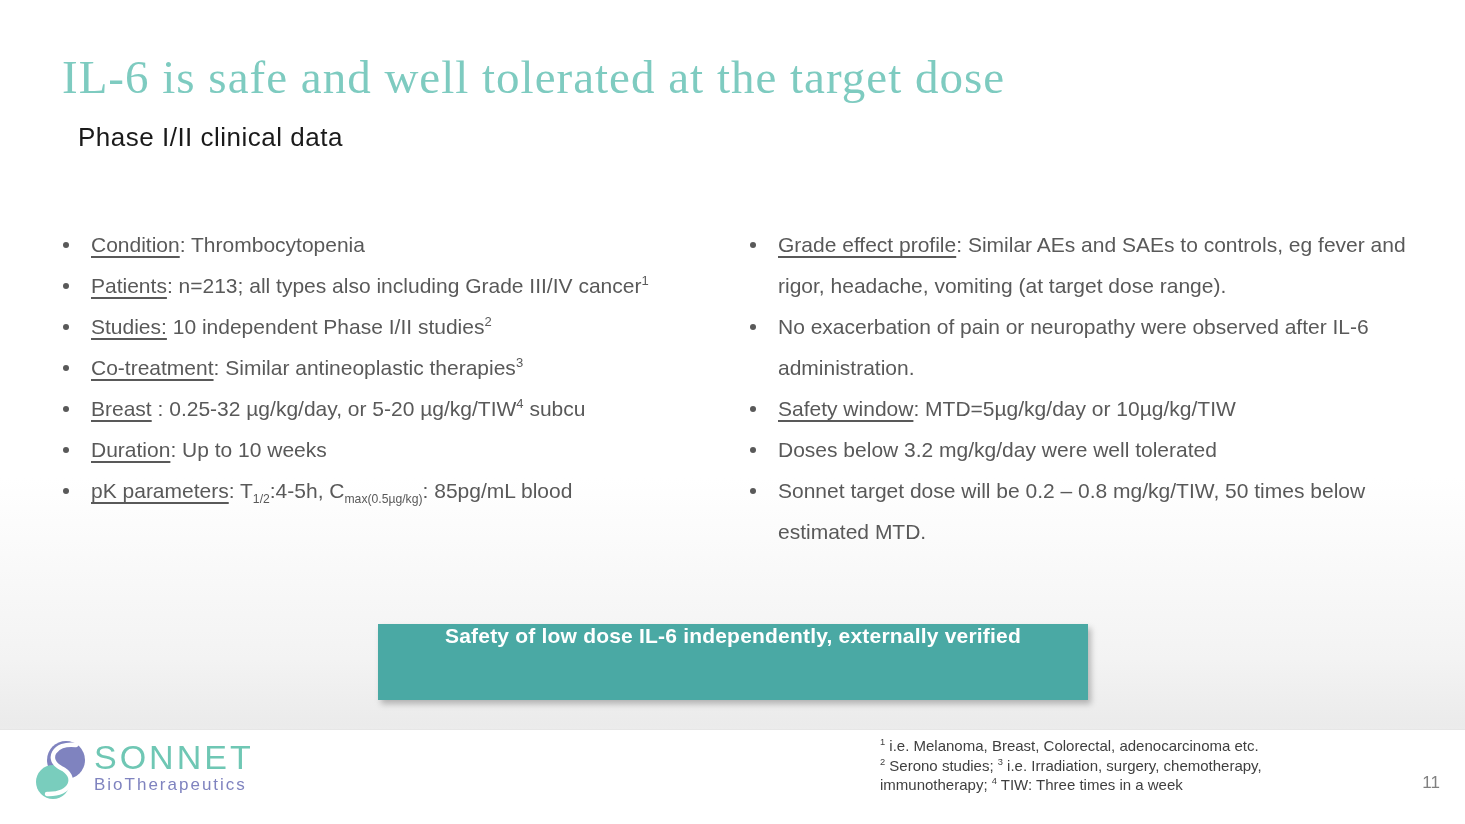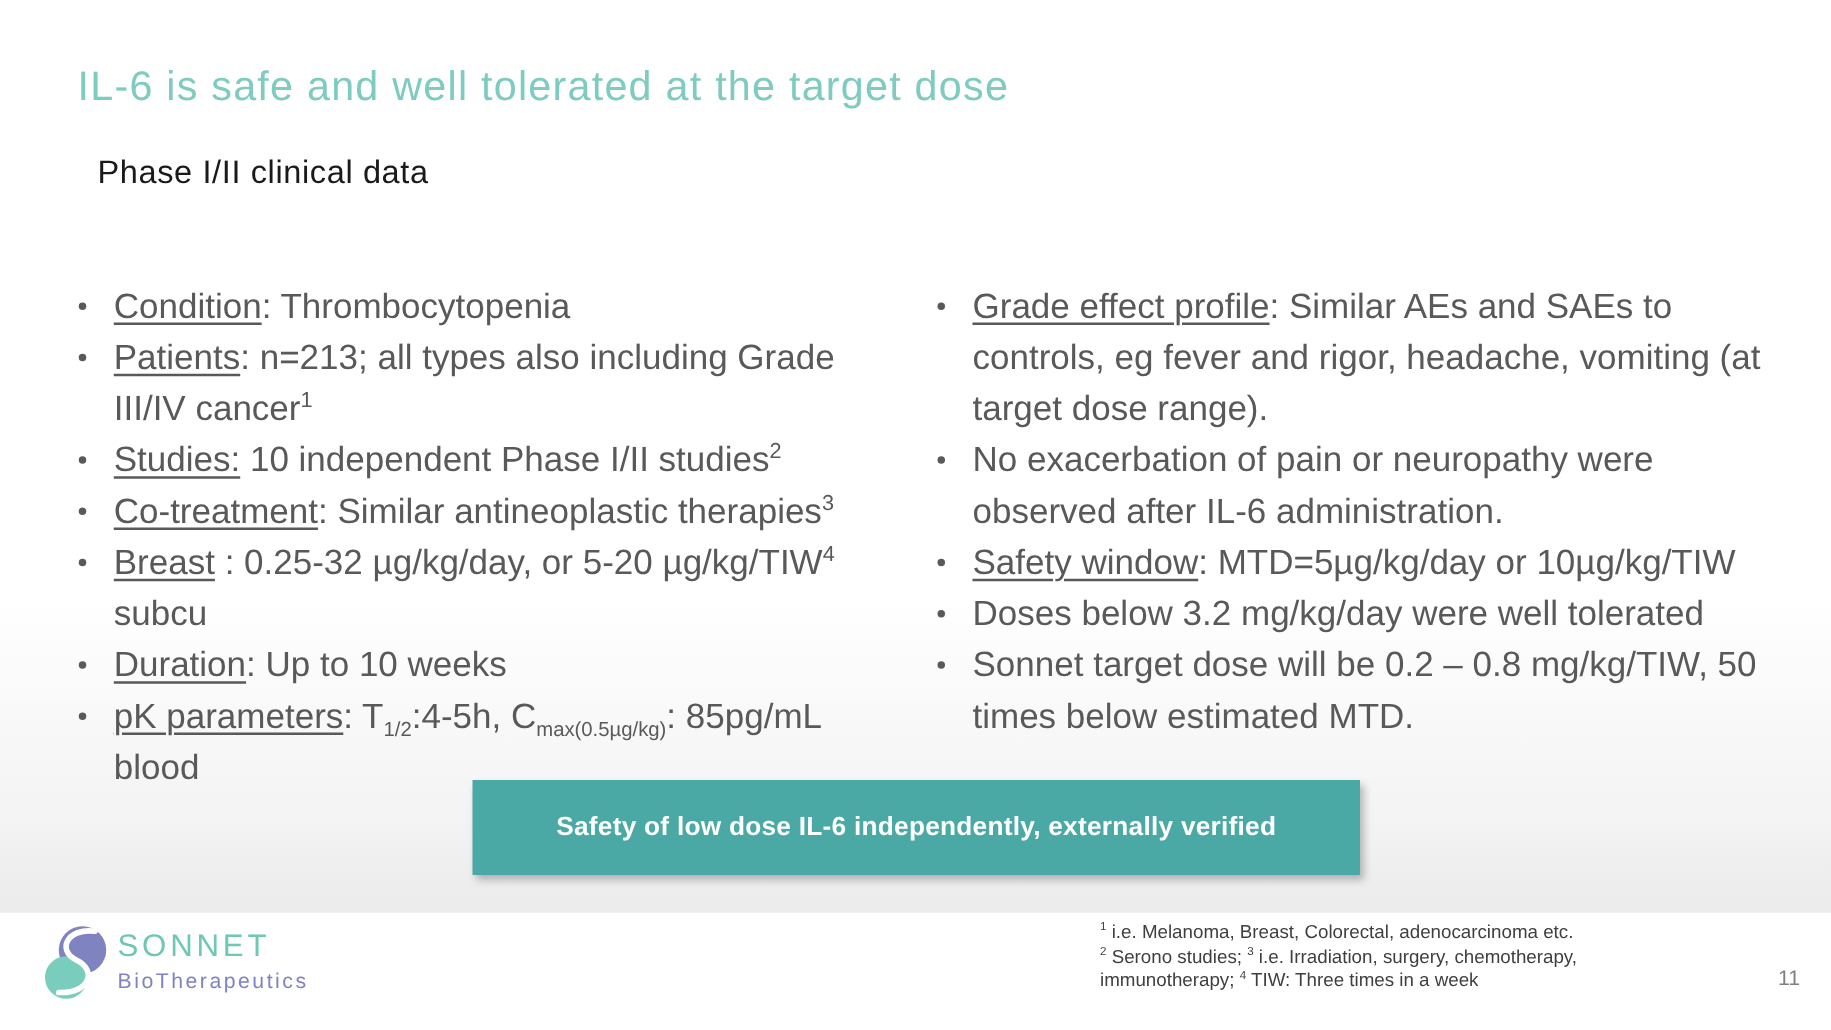--- a/index.html
+++ b/index.html
@@ -16,35 +16,36 @@
   html,body{background:#fff;}
   body{font-family:"Liberation Sans",sans-serif;}
   .slide{
     position:relative;
     width:1465px;height:824px;
     overflow:hidden;
     background:linear-gradient(180deg,#ffffff 0%,#ffffff 58%,#f3f3f3 80%,#ebebeb 88%,#ececec 88.5%);
   }
   .title{
     position:absolute;left:62px;top:50px;
-    font-size:33px;font-weight:400;letter-spacing:1px;
+    font-size:47px;font-weight:400;letter-spacing:1px;
     color:var(--title_teal);
     white-space:nowrap;
+    font-family:Liberation Serif, serif;
   }
   .subtitle{
     position:absolute;left:66px;top:122px;
     font-size:26px;font-weight:400;letter-spacing:.5px;
     color:var(--subtitle_text);
     margin-left:12px;
   }
   .columns{
     position:absolute;left:58px;top:224px;right:15px;
     display:flex;
     color:var(--body_text);
-    font-size:28px;
+    font-size:21px;
   }
   ul.bullets{list-style:none;}
   ul.bullets li{
     position:relative;
     padding-left:33px;
     line-height:41px;
   }
   ul.bullets li::before{
     content:"";
     position:absolute;left:5px;top:18px;
@@ -54,38 +55,38 @@
   .col-left{width:645px;margin-right:42px;flex:none;}
   .col-right{width:700px;flex:none;}
   .u{text-decoration:underline;text-underline-offset:4px;text-decoration-thickness:1.5px;}
   sup{font-size:62%;line-height:0;vertical-align:super;}
   sub{font-size:58%;line-height:0;vertical-align:sub;}
   .banner{
     position:absolute;left:378px;top:624px;
     width:710px;height:76px;
     background:var(--banner_teal);
     box-shadow:3px 4px 6px rgba(0,0,0,0.25);
-    display:flex;align-items:center;justify-content:center;
+    display:flex;justify-content:center;
   }
   .banner-text{
     color:#fff;font-size:21px;font-weight:bold;letter-spacing:.2px;
   }
   .footer{
     position:absolute;left:0;right:0;bottom:0;height:95px;
     background:#fff;
     border-top:1px solid #e6e6e6;
   }
   .logo{
     position:absolute;left:32px;top:9px;
     display:flex;align-items:flex-start;
   }
   .logo-mark{width:56px;height:62px;margin-right:6px;}
   .logo-name{
     display:block;
-    font-size:25px;font-weight:400;letter-spacing:3px;
+    font-size:34px;font-weight:400;letter-spacing:3px;
     color:var(--logo_teal);line-height:36px;
   }
   .logo-tagline{
     display:block;
     font-size:17px;letter-spacing:2px;
     color:var(--logo_purple);line-height:20px;
   }
   .footnotes{
     position:absolute;left:880px;top:6px;
     width:560px;

